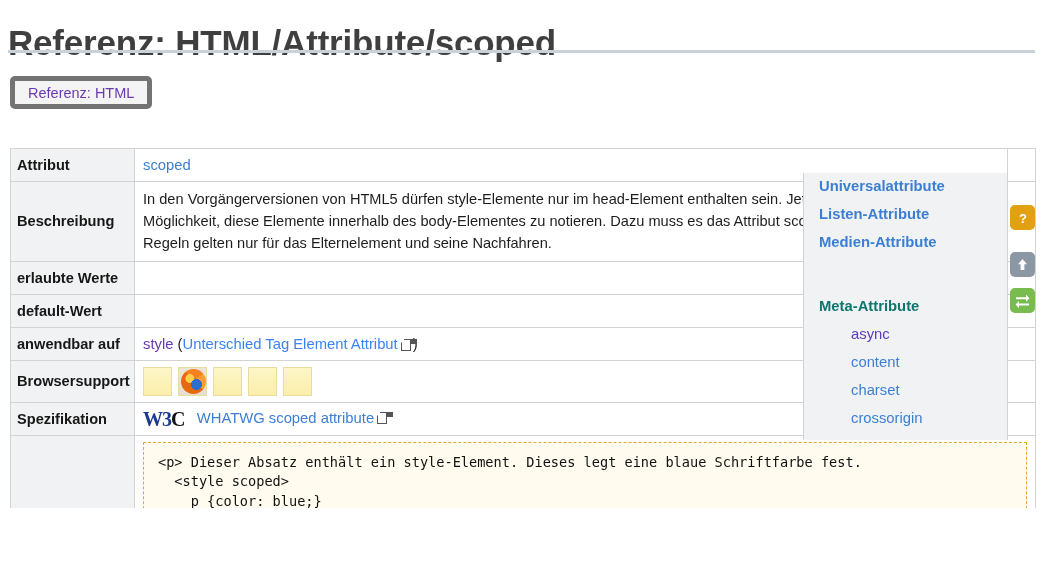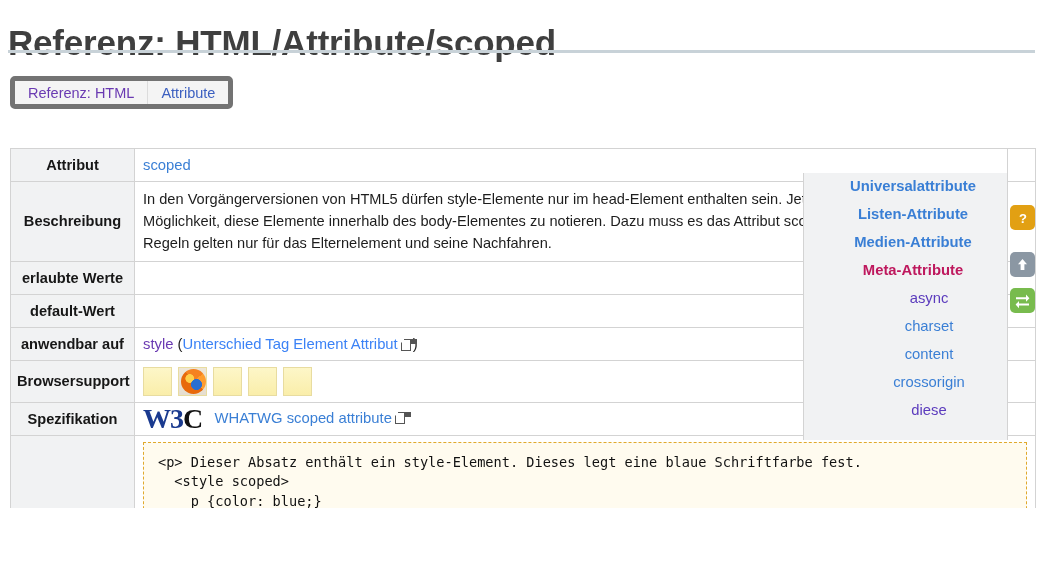--- a/index.html
+++ b/index.html
@@ -69,21 +69,21 @@
     color: #222;
   }
   .ref-table td {
     border: 1px solid #d3d3d3;
     vertical-align: middle;
     padding: 6px 8px;
   }
   .ref-table td.lbl {
     width: 124px;
     background: #f1f2f3;
-    text-align: center;
+    text-align: left;
     font-weight: bold;
     font-size: 14.6px;
     color: #171717;
     padding: 8px 6px;
   }
   .ref-table td.val { background: #ffffff; }
   .link { color: #3a7fd5; text-decoration: none; cursor: pointer; text-align: right; }
   .link.blue2 { color: #3b82f6; }
   .link.purple { color: #6a3ab2; }
 
@@ -132,21 +132,21 @@
       radial-gradient(circle at 62% 62%, #2a6fd0 0 24%, rgba(42,111,208,0) 26%),
       radial-gradient(circle at 35% 38%, #ffcf4a 0 18%, rgba(255,207,74,0) 21%),
       conic-gradient(from 200deg, #e8690b 0deg 120deg, #f58220 120deg 210deg, #ff9d2e 210deg 290deg, #e8690b 290deg 360deg);
   }
 
   
   .w3c {
     display: inline-block;
     font-family: "Liberation Serif", serif;
     font-weight: bold;
-    font-size: 28px;
+    font-size: 20px;
     color: #1a3a8f;
     letter-spacing: -1px;
     vertical-align: middle;
     line-height: 20px;
   }
   .w3c .c { color: #111; }
 
   
   .example-cell { padding: 12px 8px 0 8px; background:#fff; }
   pre.code {
@@ -175,30 +175,30 @@
     overflow: hidden;
     height: 267px;
   }
   .side-overlay .si {
     padding: 2px 0 2px 15px;
     line-height: 1.62;
     white-space: nowrap;
     cursor: pointer;
     color: #3a7fd5;
     font-weight: bold;
-    text-align: center;
   }
   .side-overlay .si.sub {
     padding-left: 47px;
     font-weight: normal;
   }
   .side-overlay .si.current {
-    color: #be185d;
+    color: #0f766e;
     font-weight: bold;
     cursor: default;
+    margin-top: 36px;
   }
   .side-overlay .si.visited { color: #5b3bbd; }
 
   
   .rail {
     position: absolute;
     left: 1010px;
     z-index: 60;
     width: 25px; height: 25px;
     border-radius: 5px;
@@ -215,21 +215,20 @@
 </head>
 <body>
 
 <div id="page">
 
   <h1 class="page-title">Referenz: HTML/Attribute/scoped</h1>
   <div class="title-rule"></div>
 
   <div class="crumbs">
     <div class="crumb visited">Referenz: HTML</div>
-    <div class="crumb">Attribute</div>
   </div>
 
   <table class="ref-table">
     <colgroup>
       <col style="width:124px">
       <col>
       <col class="spacer-col" style="width:28px">
     </colgroup>
     <tbody>
       <tr>
@@ -305,22 +304,22 @@
       </tr>
     </tbody>
   </table>
 
   <div class="side-overlay">
     <div class="si">Universalattribute</div>
     <div class="si">Listen-Attribute</div>
     <div class="si">Medien-Attribute</div>
     <div class="si current">Meta-Attribute</div>
     <div class="si sub visited">async</div>
+    <div class="si sub">content</div>
     <div class="si sub">charset</div>
-    <div class="si sub">content</div>
     <div class="si sub">crossorigin</div>
     <div class="si sub visited">diese</div>
 
   </div>
 
   <div class="rail help">
     <svg width="16" height="16" viewBox="0 0 16 16">
       <text x="8" y="12.5" text-anchor="middle" font-family="Liberation Sans, sans-serif" font-size="13" font-weight="bold" fill="#ffffff">?</text>
     </svg>
   </div>

